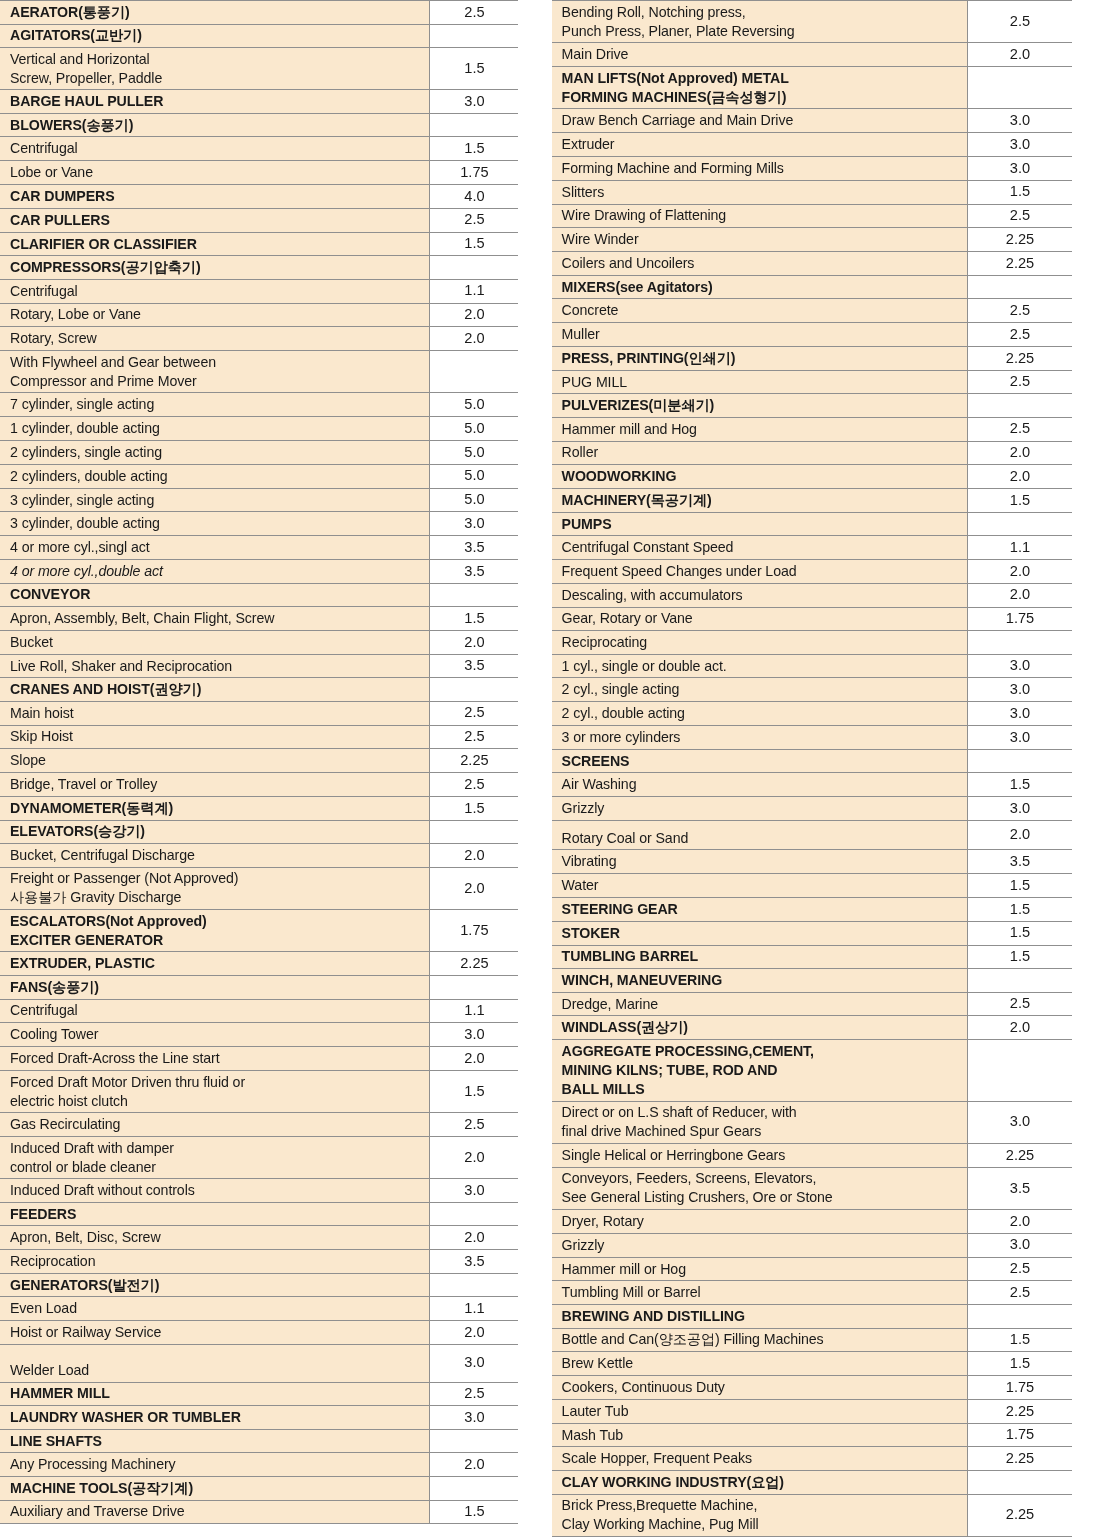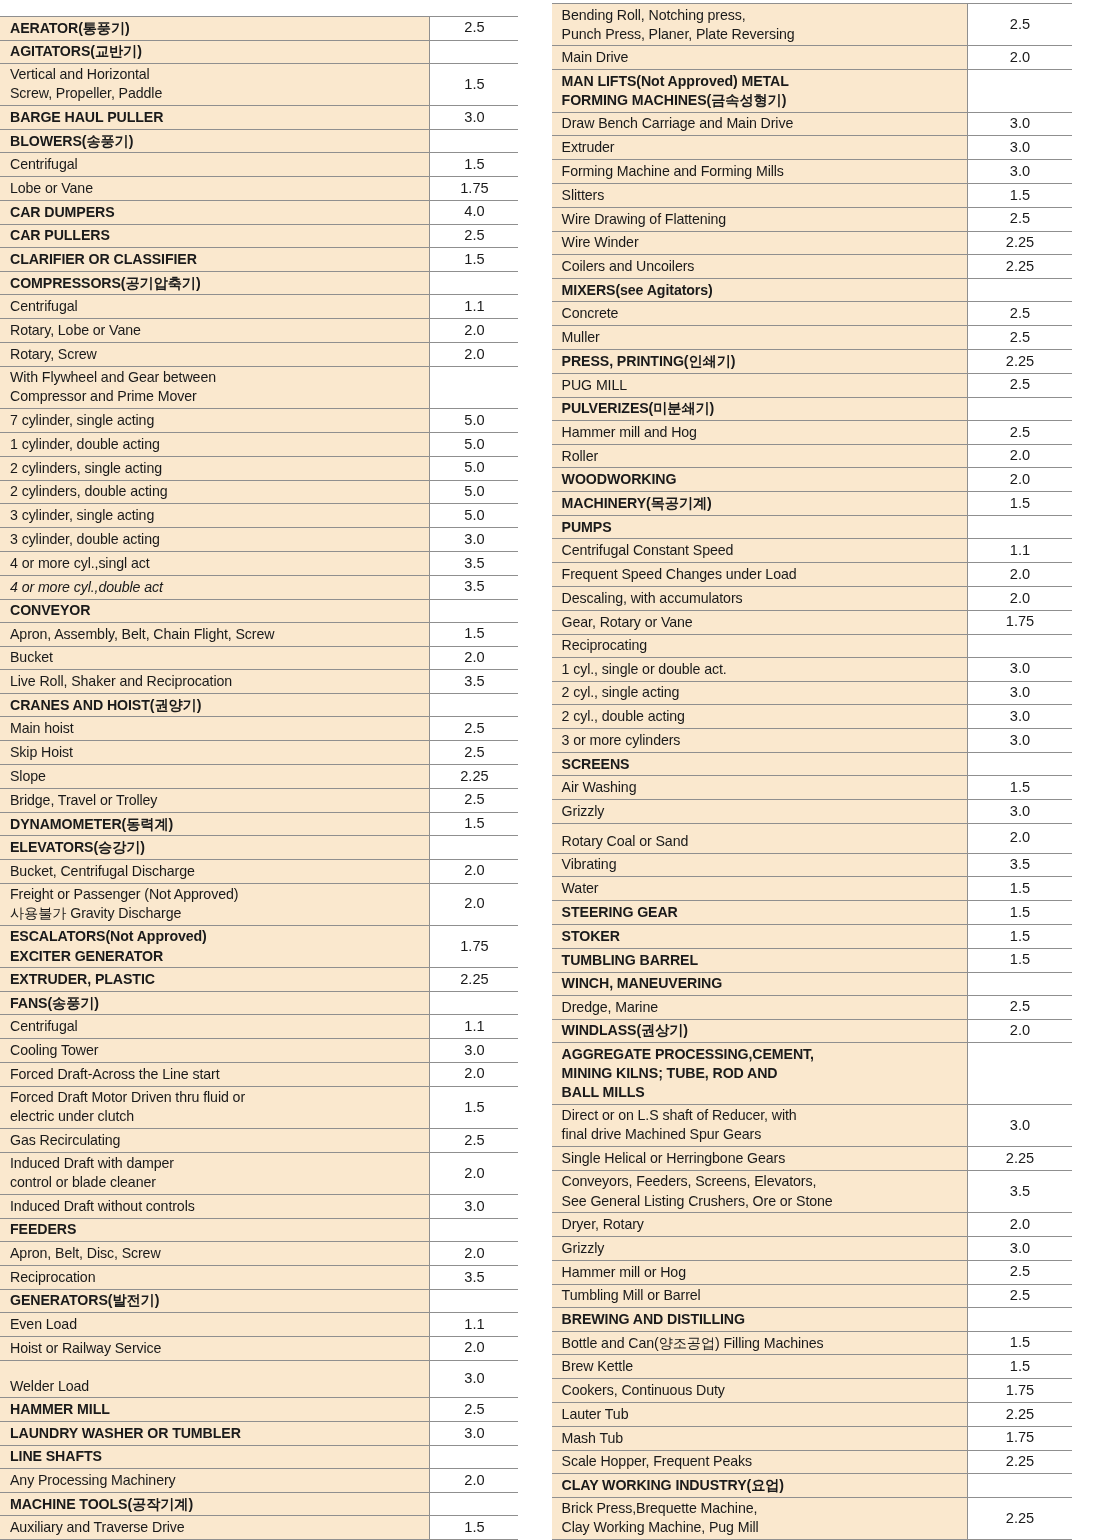--- a/index.html
+++ b/index.html
@@ -12,21 +12,21 @@
     height: 1540px;
     font-family: "Liberation Sans", "DejaVu Sans", sans-serif;
     color: #1a1a1a;
     overflow: hidden;
   }
   #page {
     position: relative;
     width: 1072px;
     height: 1540px;
     display: flex;
-    align-items: flex-end;
+    align-items: flex-start;
   }
   .col {
     position: relative;
   }
   .col-left  { width: 532px; margin-left: 0px; }
   .col-gap   { width: 34px; }
   .col-right { width: 534px; }
 
   table.rt {
     border-collapse: collapse;
@@ -250,21 +250,21 @@
             <td class="lbl sub" style="padding-top: 1.64px; padding-bottom: 1.64px;">Cooling Tower</td>
             <td class="val" style="padding-top: 1.64px; padding-bottom: 1.64px;">3.0</td>
           </tr>
           <tr>
             <td class="lbl sub" style="padding-top: 1.64px; padding-bottom: 1.64px;">Forced Draft-Across the Line start</td>
             <td class="val" style="padding-top: 1.64px; padding-bottom: 1.64px;">2.0</td>
           </tr>
           <tr>
             <td class="lbl sub" style="padding-top: 1.64px; padding-bottom: 1.64px;">
               <span class="nl">Forced Draft Motor Driven thru fluid or</span>
-              <span class="nl">electric under clutch</span>
+              <span class="nl">electric hoist clutch</span>
             </td>
             <td class="val" style="padding-top: 1.64px; padding-bottom: 1.64px;">1.5</td>
           </tr>
           <tr>
             <td class="lbl sub" style="padding-top: 1.64px; padding-bottom: 1.64px;">Gas Recirculating</td>
             <td class="val" style="padding-top: 1.64px; padding-bottom: 1.64px;">2.5</td>
           </tr>
           <tr>
             <td class="lbl sub" style="padding-top: 1.64px; padding-bottom: 1.64px;">
               <span class="nl">Induced Draft with damper</span>

